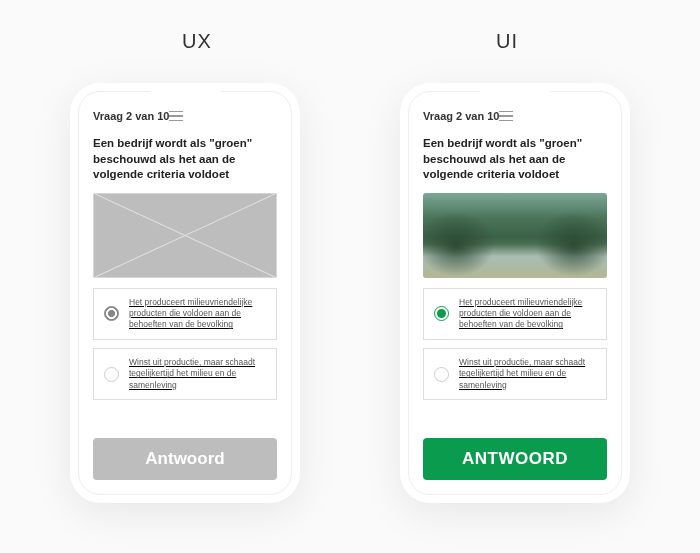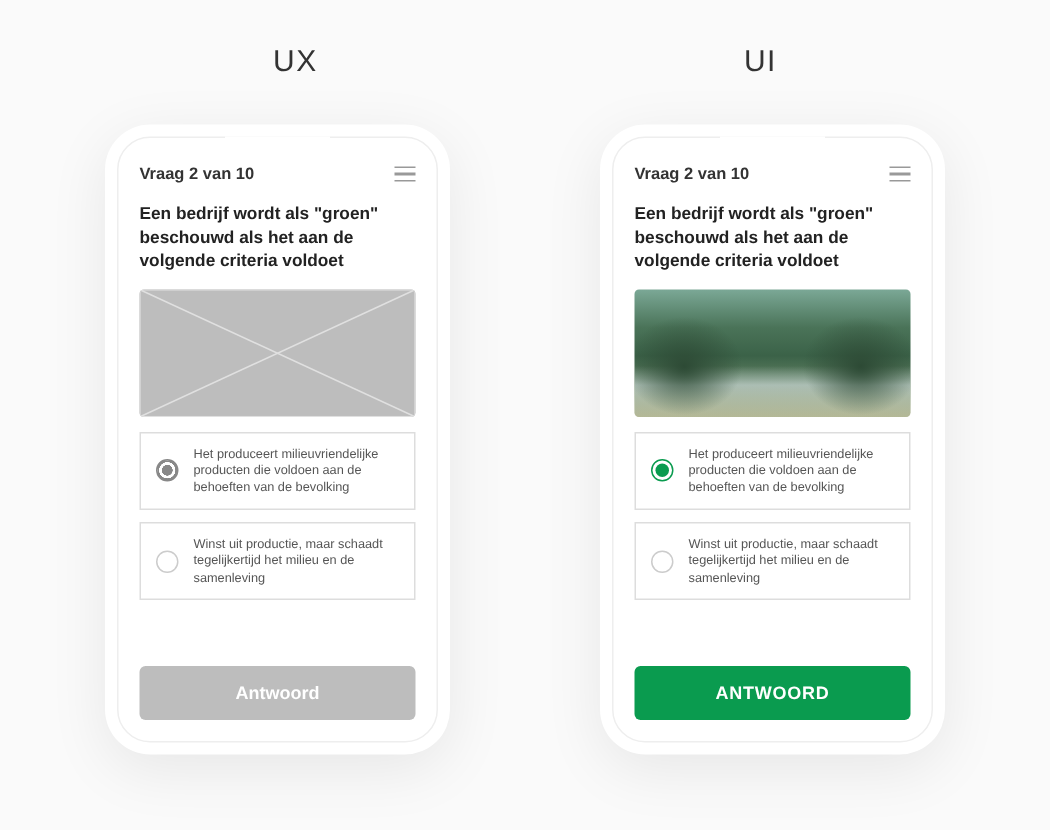--- a/index.html
+++ b/index.html
@@ -55,21 +55,20 @@
       height: 100%;
       background: #fff;
       border-radius: 22px;
       overflow: hidden;
       display: flex;
       flex-direction: column;
       border: 1px solid #eee;
     }
     .topbar {
       display: flex;
-      justify-content: space-between;
       align-items: center;
       padding: 18px 14px 8px 14px;
     }
     .progress {
       font-size: 11px;
       font-weight: 600;
       color: #333;
     }
     .menu {
       display: flex;
@@ -122,20 +121,21 @@
       flex: 1;
     }
     .option {
       border: 1px solid #ddd;
       border-radius: 0;
       padding: 8px 10px;
       display: flex;
       align-items: center;
       gap: 10px;
       cursor: pointer;
+      text-decoration: underline;
     }
     .radio {
       width: 15px;
       height: 15px;
       border-radius: 50%;
       border: 1.5px solid #ccc;
       flex-shrink: 0;
       display: flex;
       align-items: center;
       justify-content: center;
@@ -154,21 +154,21 @@
       line-height: 1.35;
     }
     .btnrow {
       padding: 12px 14px 14px 14px;
     }
     .btn {
       width: 100%;
       padding: 11px 0;
       border: none;
       border-radius: 4px;
-      font-size: 12px;
+      font-size: 17px;
       font-weight: 600;
       color: #fff;
       cursor: pointer;
     }
     .btn-wire { background: #bdbdbd; }
     .btn-ui { background: #0a9b4f; text-transform: uppercase; letter-spacing: 0.5px; }
   </style>
 </head>
 <body>
 

